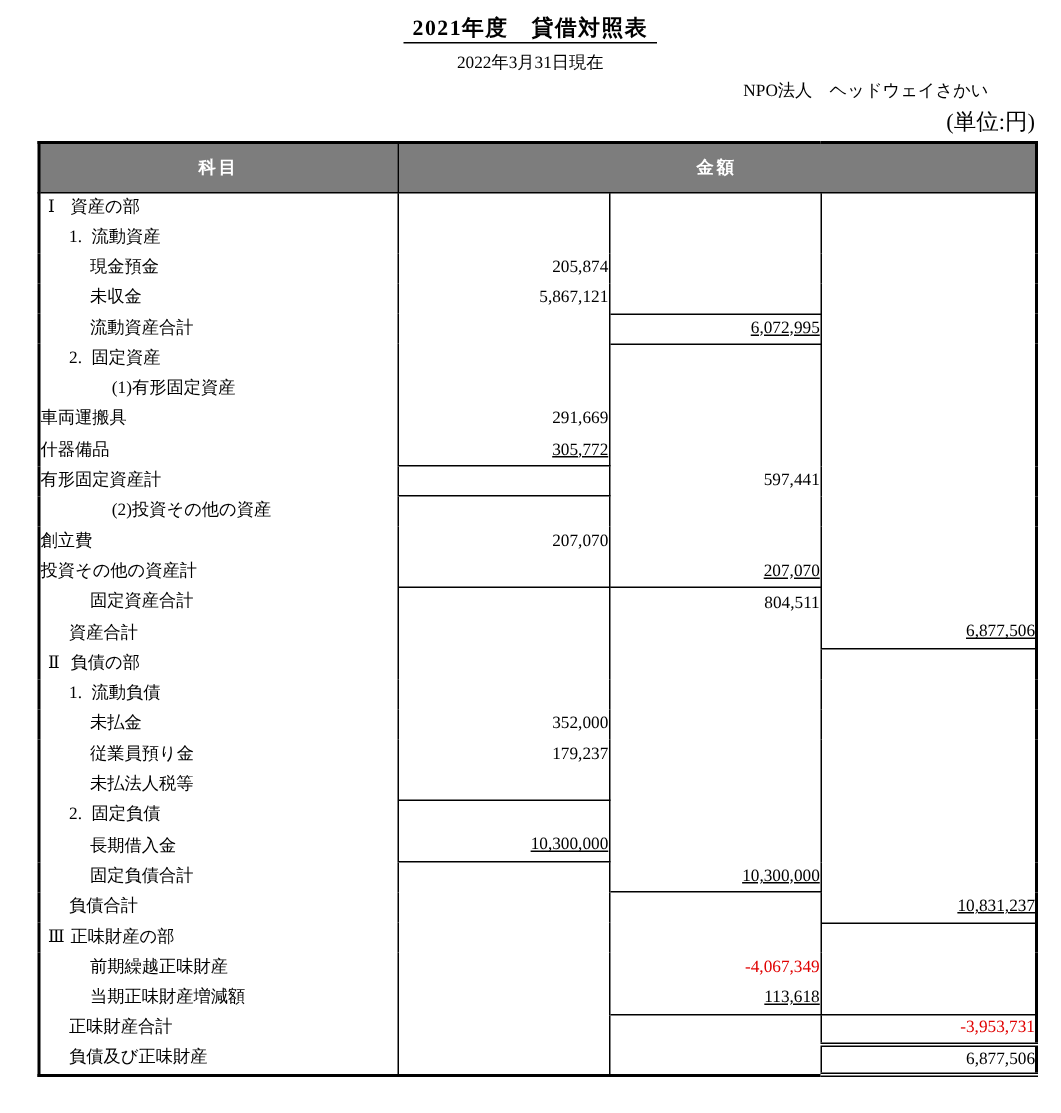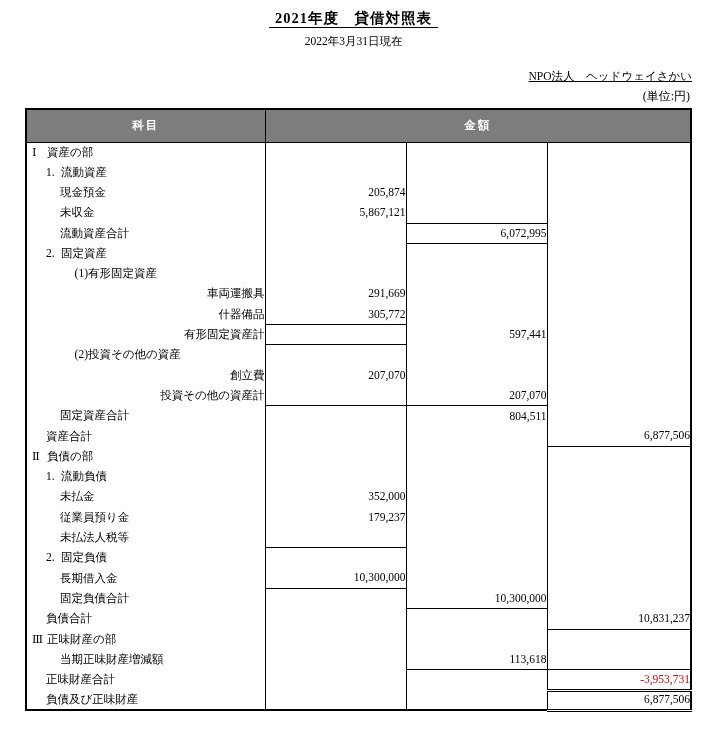--- a/index.html
+++ b/index.html
@@ -29,31 +29,30 @@
     padding:0 6px 1px 6px;
     margin-top:20px;
   }
   .date{
     text-align:center;
     margin-top:6px;
     font-size:11.5px;
   }
   .org{
     text-align:right;
-    padding-right:15px;
-    margin-top:20px;
+    padding-right:48px;
+    margin-top:4px;
     font-size:11.5px;
-    text-decoration:underline;
   }
   .unit{
     text-align:right;
     padding-right:17px;
     margin-top:4px;
     margin-bottom:3px;
-    font-size:12px;
+    font-size:15px;
   }
   table.bs{
     border-collapse:collapse;
     table-layout:fixed;
     width:665px;
     margin-left:25px;
     border:2px solid var(--line);
   }
   table.bs th{
     background:var(--header-bg);
@@ -69,28 +68,28 @@
     height:20.3px;
     padding:0;
     vertical-align:middle;
     font-size:11.5px;
     line-height:1;
     overflow:hidden;
     white-space:nowrap;
   }
   td.c1,td.c2,td.c3{border-right:1px solid var(--line);}
   td.amt{text-align:right;padding-right:5px;}
-  td.bl{border-bottom:1px solid var(--line);}
+  td.bl{border-bottom:1px solid var(--line);text-decoration:underline;}
   td.bd{border-bottom:3px double var(--line);}
   td .neg{color:var(--negative);}
   .lbl{display:flex;align-items:center;}
   .ind0{padding-left:5px;}
   .ind1{padding-left:19px;}
   .ind2{padding-left:33px;text-align:right;}
-  .ind3{padding-left:61px;justify-content:flex-end;}
+  .ind3{}
   .mk{flex:none;}
   .mkw0,.mkw1{width:15px;}
   .mkw2{width:28px;}
 </style>
 </head>
 <body>
 
 <div class="page">
 
   <div class="title">
@@ -372,20 +371,30 @@
               <span>正味財産の部</span>
             </div>
           </td>
           <td class="c2 amt"></td>
           <td class="c3 amt"></td>
           <td class="c4 amt"></td>
         </tr>
         <tr>
           <td class="c1">
             <div class="lbl ind2">
+              <span>前期繰越正味財産</span>
+            </div>
+          </td>
+          <td class="c2 amt"></td>
+          <td class="c3 amt"><span class="neg">-4,067,349</span></td>
+          <td class="c4 amt"></td>
+        </tr>
+        <tr>
+          <td class="c1">
+            <div class="lbl ind2">
               <span>当期正味財産増減額</span>
             </div>
           </td>
           <td class="c2 amt"></td>
           <td class="c3 amt bl"><span>113,618</span></td>
           <td class="c4 amt bl"></td>
         </tr>
         <tr>
           <td class="c1">
             <div class="lbl ind1">

